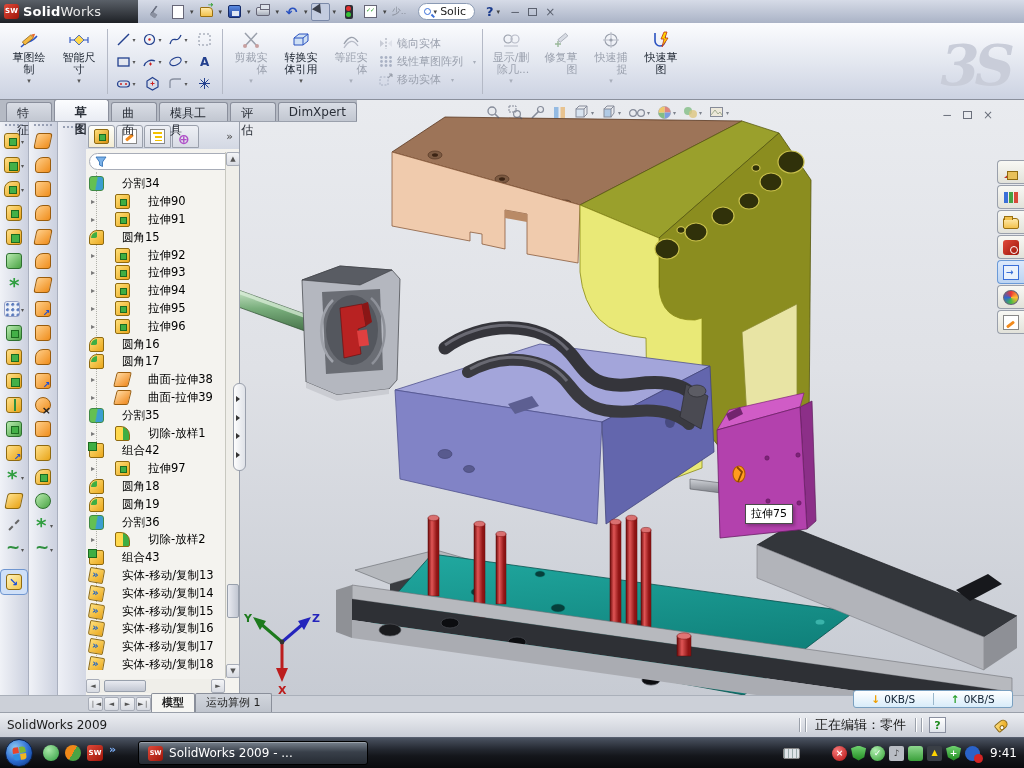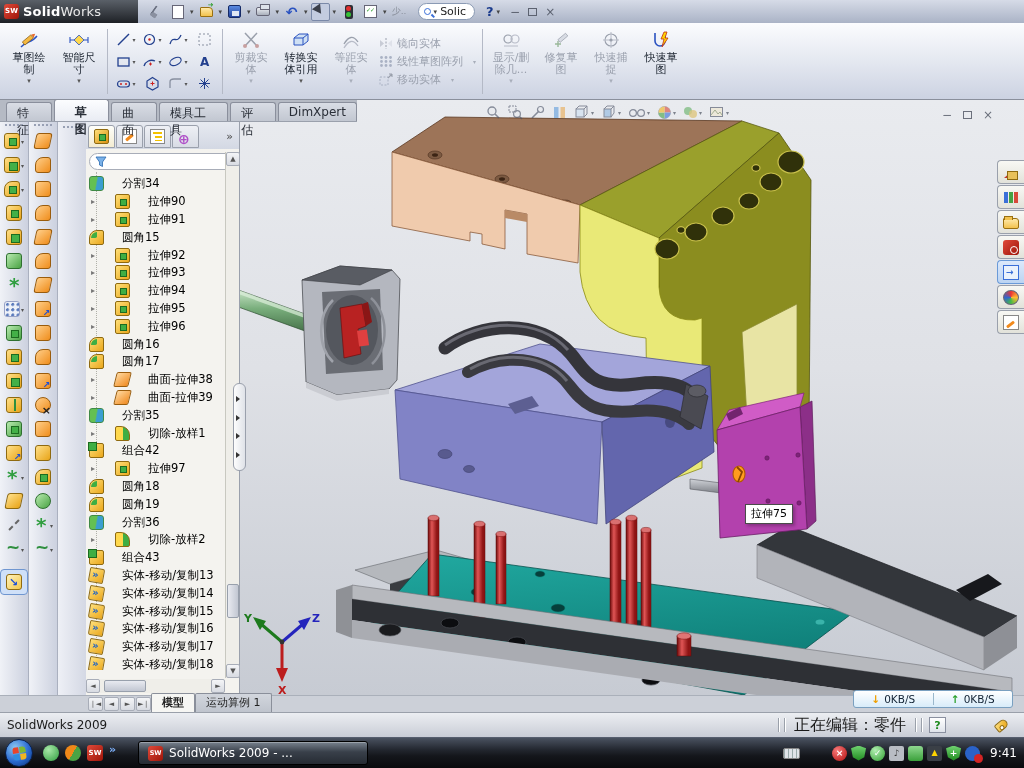--- a/index.html
+++ b/index.html
@@ -42,21 +42,21 @@
   #win-controls { display:flex; gap:8px; margin-left:10px; margin-right:8px; color:#5c6270; font-size:12px; align-items:center; }
   .restore-sq { width:9px; height:8px; border:1.5px solid #5c6270; position:relative; }
 
   
   #commandbar { left:0; top:23px; width:1024px; height:77px; background:linear-gradient(#fbfcfe,#e2e6ef 55%,#ccd2e2); border-bottom:1px solid #8a8f9c; display:flex; align-items:stretch; padding:3px 2px 2px 4px; z-index:50; }
   #watermark { position:absolute; right:14px; top:14px; font:italic bold 56px/1 "DejaVu Serif","Liberation Serif",serif; color:#c9cdd9; letter-spacing:-5px; }
   .cbtn { display:flex; flex-direction:column; align-items:center; justify-content:flex-start; width:50px; padding-top:3px; gap:1px; }
   .cicon { height:22px; display:flex; align-items:center; justify-content:center; }
   .clabel { font-size:11px; line-height:11.5px; text-align:center; color:#1c2430; }
   .cbtn .cdd { font-size:7px; color:#555; margin-top:1px; }
-  .cbtn.disabled .clabel { color:#9ba1ae; }
+  .cbtn.disabled .clabel { color:#9ba1ae;text-align:right; }
   .cbtn.disabled .cdd { color:#a8aeba; }
   .vsep { width:1px; background:#b4b9c6; margin:3px 3px; }
   #sketch-grid { display:grid; grid-template-columns:repeat(4,26px); grid-template-rows:repeat(3,22px); align-content:center; margin:0 2px; }
   .sg-cell { display:flex; align-items:center; justify-content:center; gap:1px; }
   .sg-cell .cdd { font-size:6px; color:#555; }
   .mini-col { display:flex; flex-direction:column; justify-content:center; gap:3px; margin:0 3px; }
   .mini-row { display:flex; align-items:center; gap:4px; font-size:11px; color:#9ba1ae; }
   .mini-row .cdd { font-size:6px; color:#a8aeba; margin-left:6px; }
 
   
@@ -174,21 +174,21 @@
   #nav-btns { display:flex; gap:1px; margin-left:88px; margin-bottom:1px; }
   .nav-b { width:15px; height:14px; font-size:7px; }
   .mtab { font-size:11px; padding:1px 10px 2px; border:1px solid #8a8f9a; border-bottom:none; background:linear-gradient(#d2d6dd,#bfc4cd); color:#222; border-radius:2px 2px 0 0; }
   .mtab.active { background:#f6f6f3; font-weight:bold; }
 
   
   #statusbar { left:0; top:712px; width:1024px; height:25px; background:linear-gradient(#eceef2,#c9cdd6); border-top:1px solid #9aa0aa; display:flex; align-items:center; z-index:30; }
   #status-left { font-size:12px; color:#1a1a1a; padding-left:7px; }
   #status-right { margin-left:auto; display:flex; align-items:center; gap:5px; padding-right:6px; }
   .ssep { width:1px; height:14px; background:#9aa0aa; box-shadow:1px 0 0 #fff; }
-  #editing-text { font-size:16px; color:#1a1a1a; margin:0 4px; }
+  #editing-text { font-size:13px; color:#1a1a1a; margin:0 4px; }
   #help-box { width:17px; height:16px; border:1px solid #8a90a0; background:linear-gradient(#fff,#dfe3ea); color:#1f8a1f; font:bold 11px/15px "DejaVu Sans",sans-serif; text-align:center; margin:0 2px; }
   #tag-ic { width:13px; height:9px; background:linear-gradient(135deg,#ffe07a,#e8a418); border:1px solid #8f6a10; border-radius:2px 5px 5px 2px; transform:rotate(-40deg); margin-left:42px; margin-right:10px; position:relative; }
   #tag-ic::after { content:""; position:absolute; left:2px; top:3px; width:3px; height:3px; background:#fff; border-radius:50%; border:1px solid #8f6a10; }
 
   
   #net-widget { left:853px; top:690px; width:160px; height:18px; background:linear-gradient(#ffffff,#d8ecfa); border:1px solid #7aa0c0; border-radius:3px; display:flex; align-items:center; font-size:10.5px; color:#123; z-index:70; }
   .net-half { flex:1; display:flex; align-items:center; justify-content:center; gap:4px; }
   #net-div { width:1px; height:12px; background:#9ab8cc; }
   .arr-dn { color:#f0a000; font-weight:bold; }
   .arr-up { color:#2aa02a; font-weight:bold; }
@@ -290,20 +290,21 @@
       <span class="tdd">▾</span>
     </div>
     <div id="win-controls">
       <span>−</span>
       <span class="restore-sq"></span>
       <span>×</span>
     </div>
   </div>
 
   <div id="commandbar" class="abs">
+    <div id="watermark">3S</div>
 
     <div class="cbtn">
       <span class="cicon">
         <svg width="22" height="20">
             <path d="M3,17 C8,11 14,13 19,6" stroke="#2a52c0" stroke-width="1.4" fill="none"></path>
             <g transform="rotate(-40 11 9)">
               <rect x="4" y="7" width="11" height="4" fill="#f4b942" stroke="#8a5c10" stroke-width=".7"></rect>
               <path d="M15.5,7 L19,9 L15.5,11 Z" fill="#e86a2a"></path>
             </g>
           </svg>

